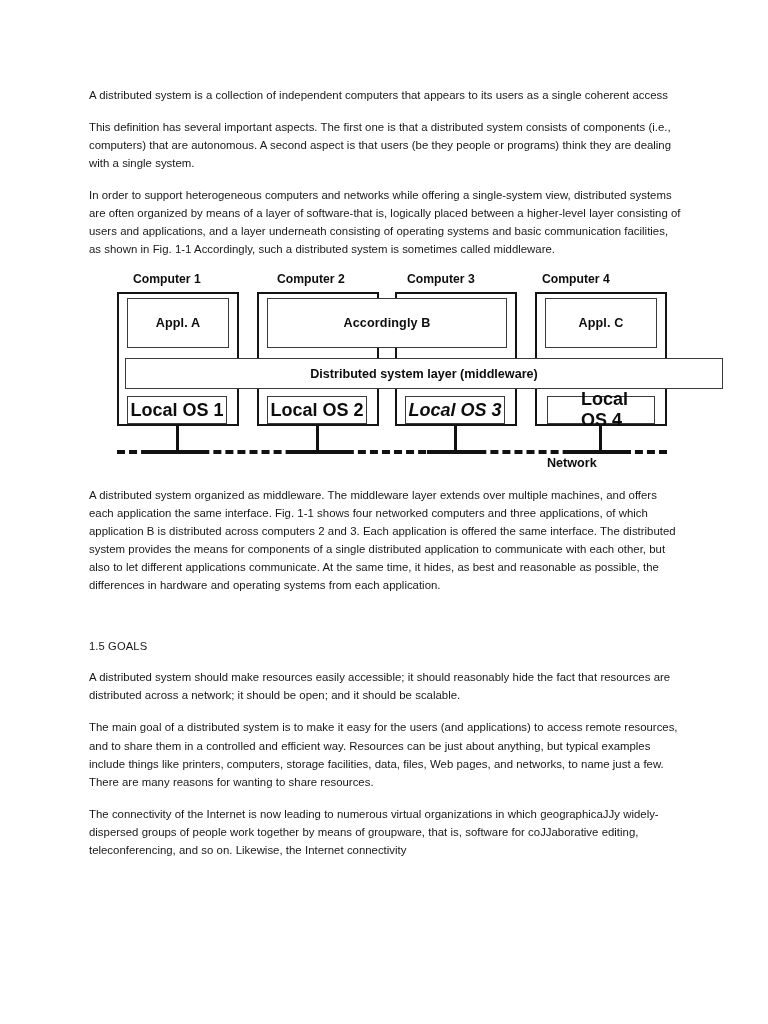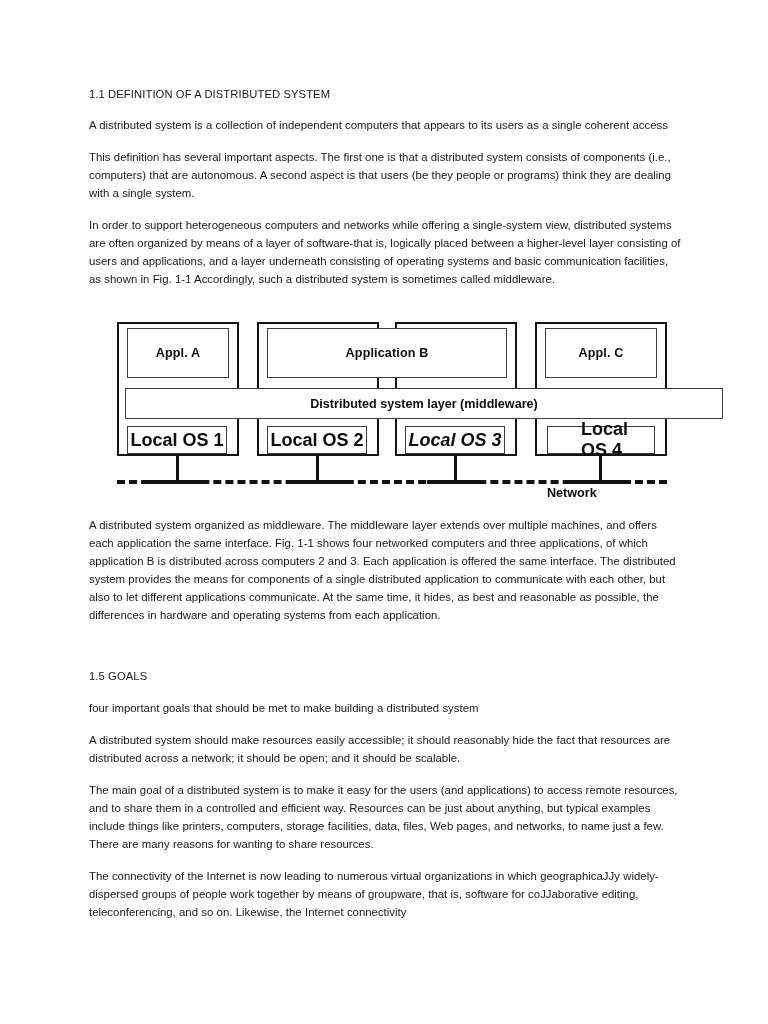--- a/index.html
+++ b/index.html
@@ -209,42 +209,47 @@
     white-space: nowrap;
     text-align: right;
   }
 </style>
 </head>
 <body>
 
 <div class="page">
   <div class="content">
 
-    <h1 class="heading">1.1 DEFINITION OF A DISTRIBUTED SYSTEM</h1>
 
     <p class="para">A distributed system is a collection of independent computers that appears to its users as a single coherent access</p>
 
     <p class="para">This definition has several important aspects. The first one is that a distributed system consists of components (i.e., computers) that are autonomous. A second aspect is that users (be they people or programs) think they are dealing with a single system.</p>
 
     <p class="para">In order to support heterogeneous computers and networks while offering a single-system view, distributed systems are often organized by means of a layer of software-that is, logically placed between a higher-level layer consisting of users and applications, and a layer underneath consisting of operating systems and basic communication facilities, as shown in Fig. 1-1 Accordingly, such a distributed system is sometimes called middleware.</p>
 
     <div class="figure">
       <div class="fig-inner">
 
+        <div class="comp-labels">
+          <div class="comp-label" style="left:16px;">Computer 1</div>
+          <div class="comp-label" style="left:160px;">Computer 2</div>
+          <div class="comp-label" style="left:290px;">Computer 3</div>
+          <div class="comp-label" style="left:425px;">Computer 4</div>
+        </div>
 
         <div class="machines">
           <div class="machine" style="left:0px;   width:122px;"></div>
           <div class="machine" style="left:140px; width:122px;"></div>
           <div class="machine" style="left:278px; width:122px;"></div>
           <div class="machine" style="left:418px; width:132px;"></div>
         </div>
 
         <div class="apps">
           <div class="app-box" style="left:10px;  width:102px;">Appl. A</div>
-          <div class="app-box" style="left:150px; width:240px;">Application B</div>
+          <div class="app-box" style="left:150px; width:240px;">Accordingly B</div>
           <div class="app-box" style="left:428px; width:112px;">Appl. C</div>
         </div>
 
         <div class="middleware">Distributed system layer (middleware)</div>
 
         <div class="oses">
           <div class="os-box" style="left:10px;  width:100px;">Local OS 1</div>
           <div class="os-box" style="left:150px; width:100px;">Local OS 2</div>
           <div class="os-box" style="left:288px; width:100px;font-style:italic;">Local OS 3</div>
           <div class="os-box" style="left:430px; width:108px;padding-left:33px;">Local OS 4</div>
@@ -267,21 +272,20 @@
 
       </div>
     </div>
 
     <p class="para"> A distributed system organized as middleware. The middleware layer extends over multiple machines, and offers each application the same interface. Fig. 1-1 shows four networked computers and three applications, of which application B is distributed across computers 2 and 3. Each application is offered the same interface. The distributed system provides the means for components of a single distributed application to communicate with each other, but also to let different applications communicate. At the same time, it hides, as best and reasonable as possible, the differences in hardware and operating systems from each application.</p>
 
     <div class="spacer-lg"></div>
 
     <h1 class="heading">1.5 GOALS</h1>
 
-    <p class="para">four important goals that should be met to make building a distributed system</p>
 
     <p class="para">A distributed system should make resources easily accessible; it should reasonably hide the fact that resources are distributed across a network; it should be open; and it should be scalable.</p>
 
     <p class="para">The main goal of a distributed system is to make it easy for the users (and applications) to access remote resources, and to share them in a controlled and efficient way. Resources can be just about anything, but typical examples include things like printers, computers, storage facilities, data, files, Web pages, and networks, to name just a few. There are many reasons for wanting to share resources.</p>
 
     <p class="para">The connectivity of the Internet is now leading to numerous virtual organizations in which geographicaJJy widely-dispersed groups of people work together by means of groupware, that is, software for coJJaborative editing, teleconferencing, and so on. Likewise, the Internet connectivity</p>
 
   </div>
 </div>
 

